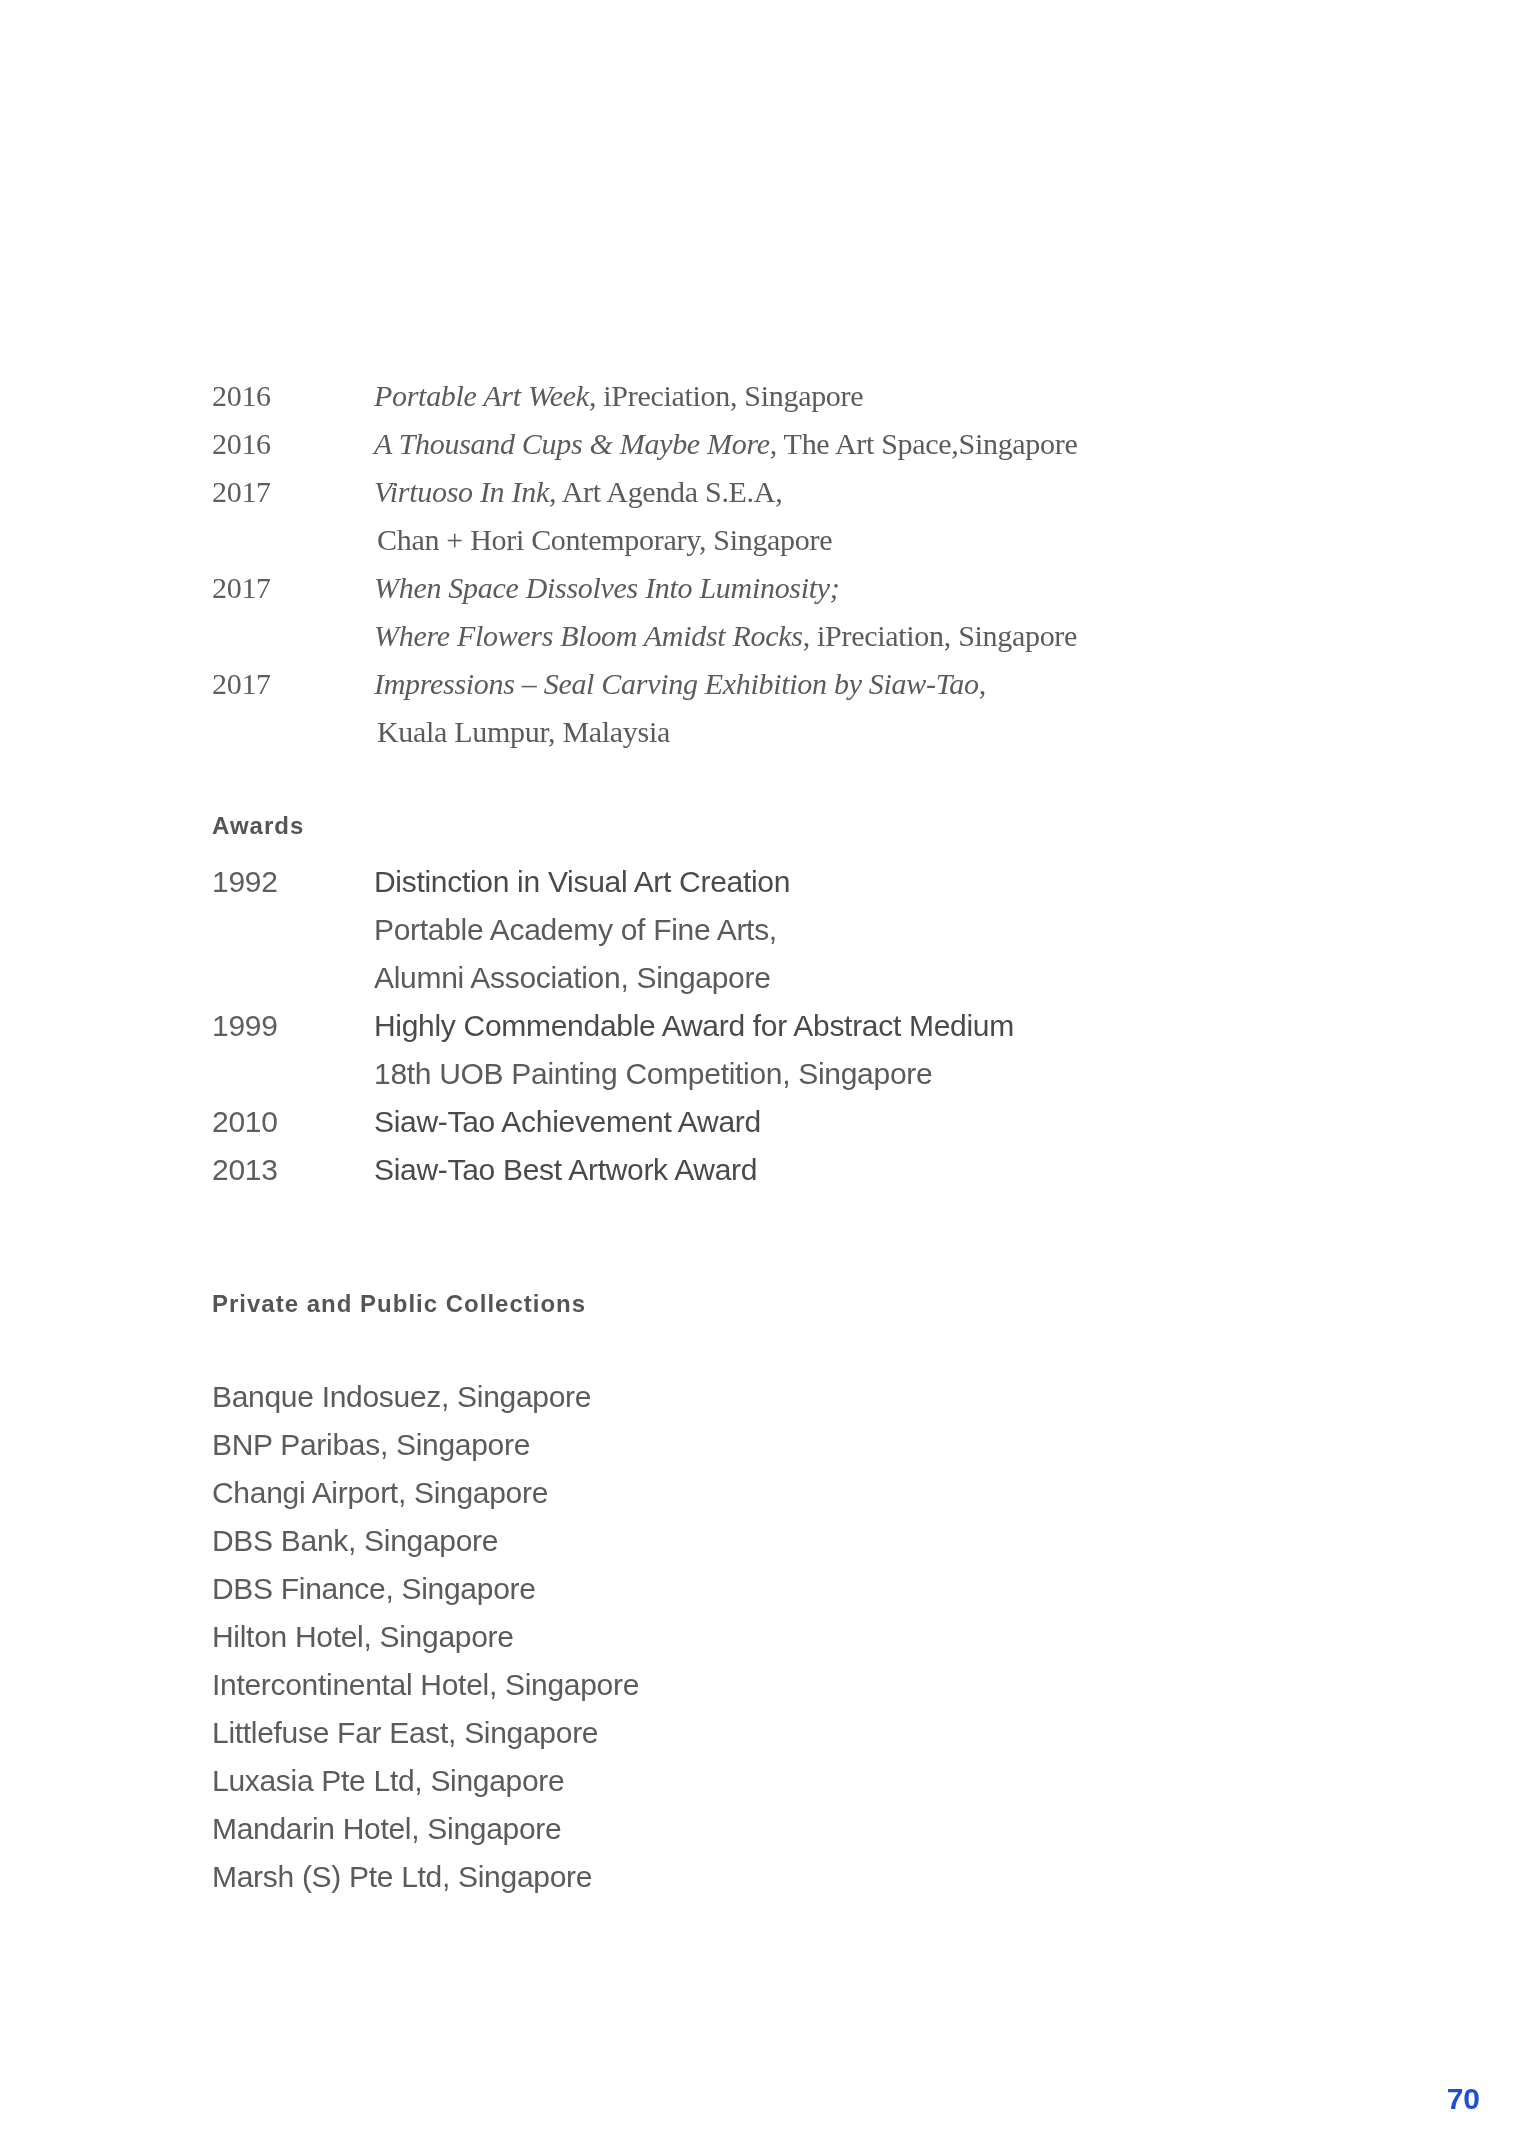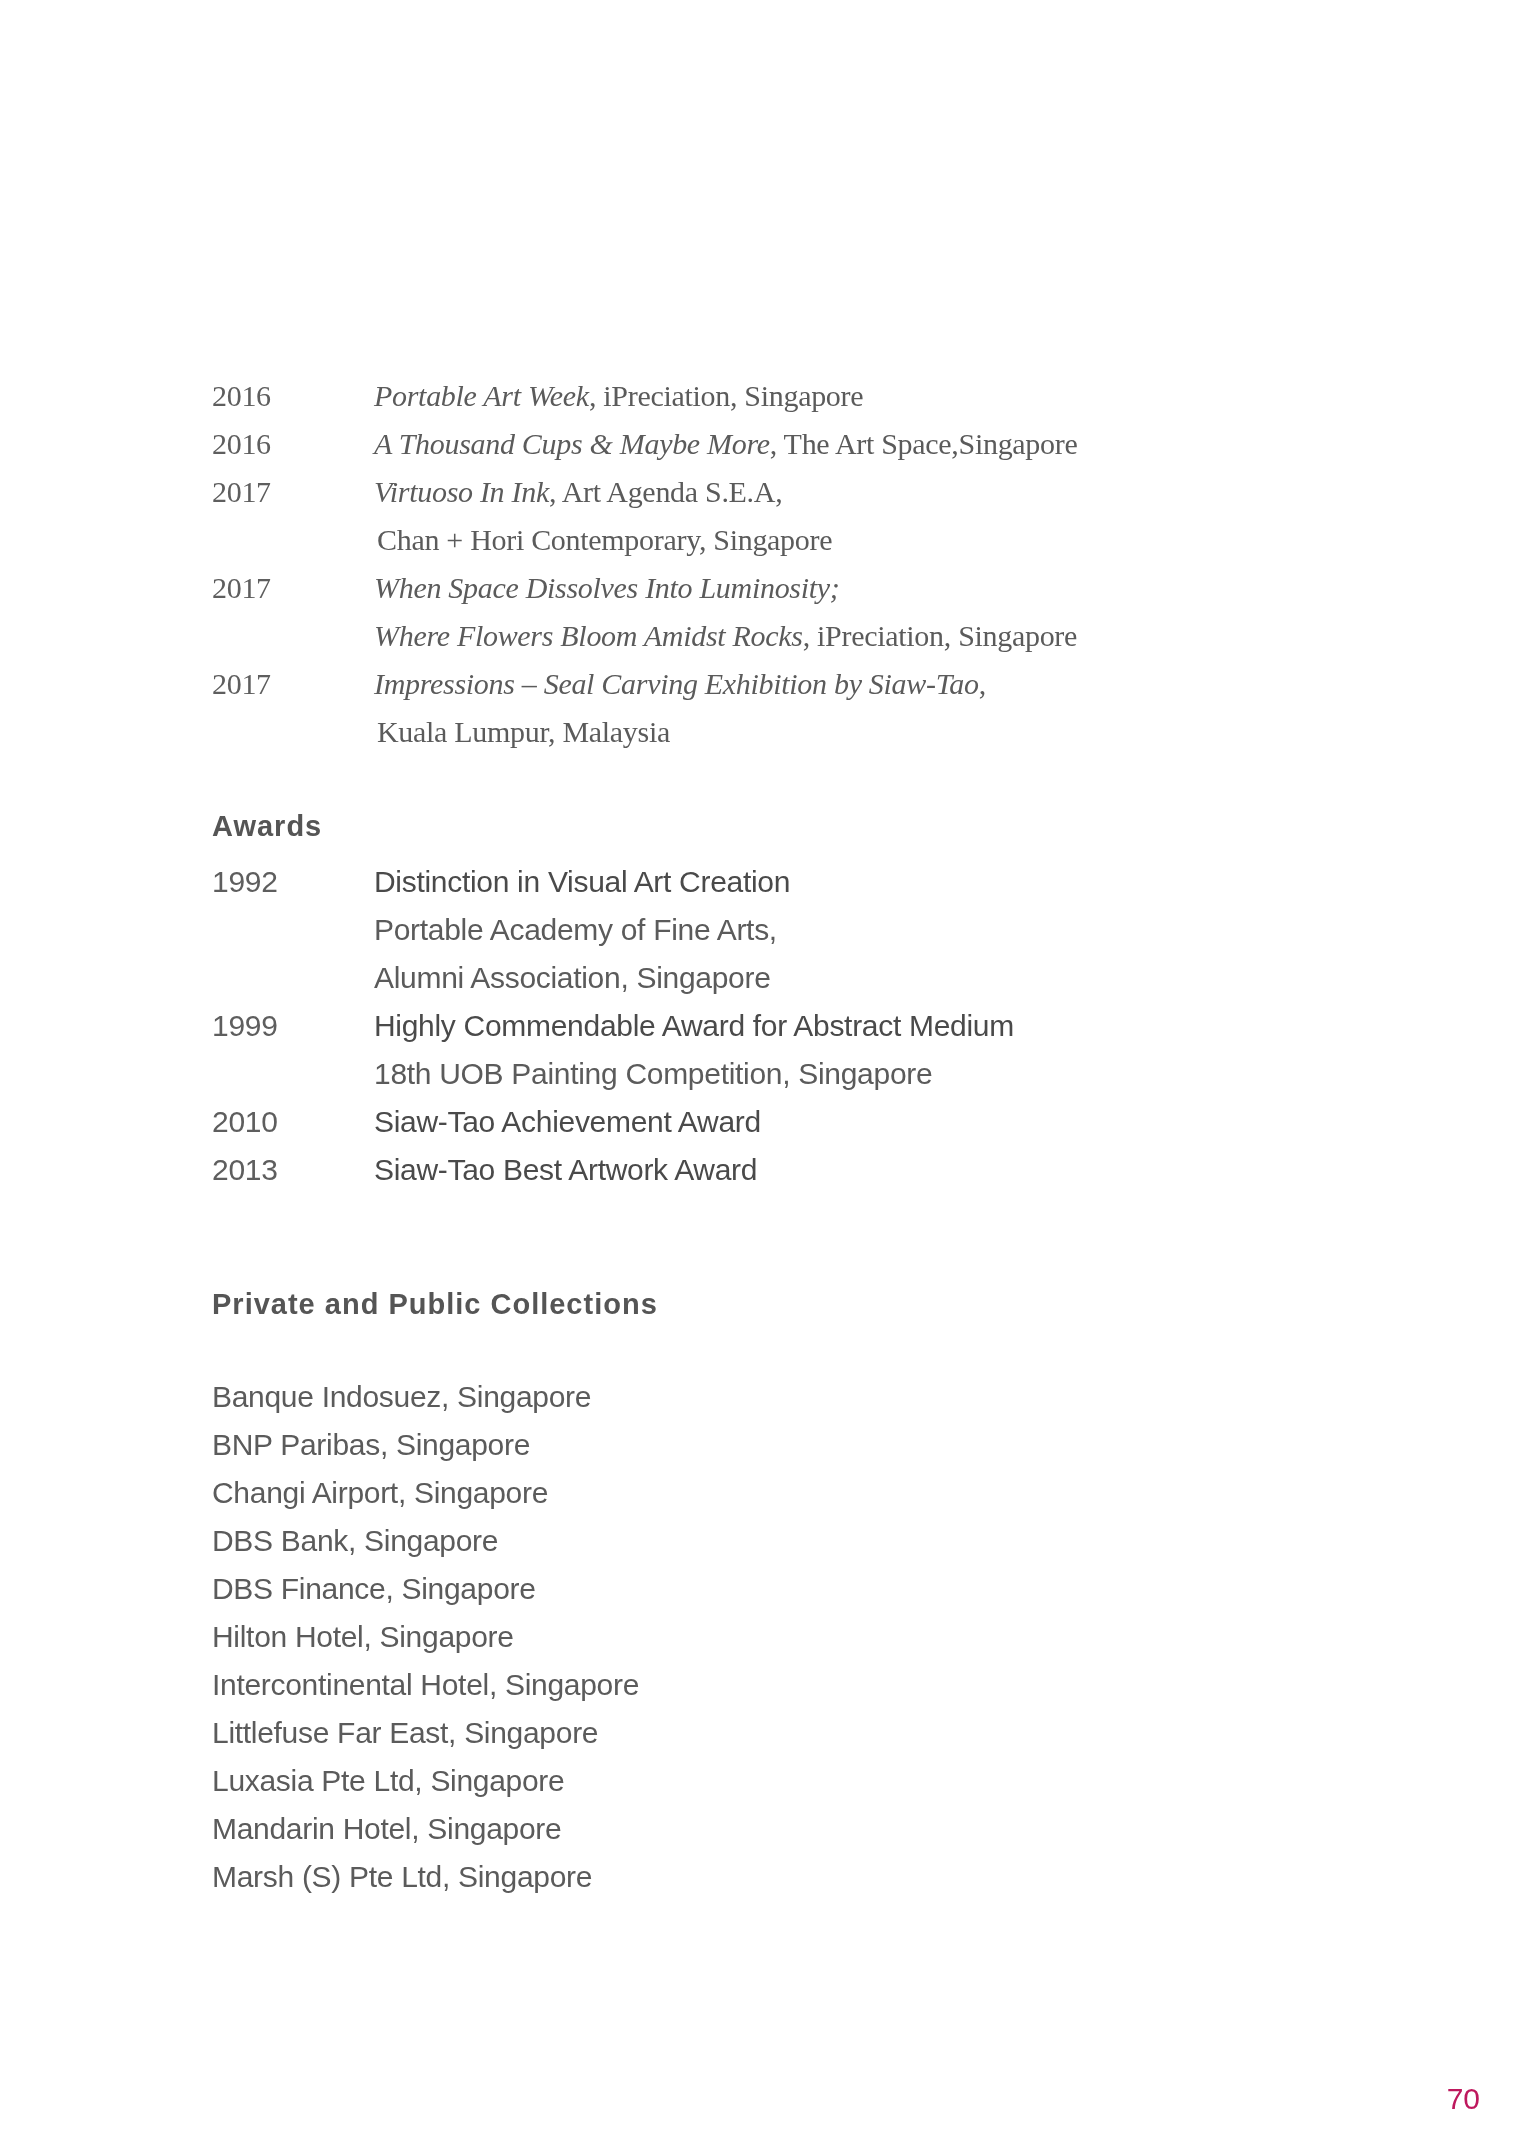--- a/index.html
+++ b/index.html
@@ -33,21 +33,21 @@
       flex: 0 0 162px;
       color: #5e5e5e;
     }
     .text { color: #5b5b5b; }
     .text.cont { padding-left: 3px; }
     .ital { font-style: italic; }
     .award-title { color: #4a4a4a; }
     .heading {
       position: absolute;
       left: 212px;
-      font-size: 29px;
+      font-size: 24px;
       font-weight: bold;
       color: #555555;
       letter-spacing: 1px;
       line-height: 48px;
       height: 48px;
       white-space: nowrap;
     }
     .coll-item {
       height: 48px;
       line-height: 48px;
@@ -55,21 +55,22 @@
       white-space: nowrap;
       color: #5b5b5b;
       letter-spacing: -0.3px;
     }
     .page-number {
       position: absolute;
       right: 35px;
       top: 2079px;
       font-size: 30px;
       line-height: 40px;
-      color: #be185d;
+      color: #1d4ed8;
+      font-weight: bold;
     }
   </style>
 </head>
 <body>
 
 <div class="block" style="top:372px;font-family:Liberation Serif, serif;">
 
   <div class="row">
     <span class="year">2016</span>
     <span class="text"><span class="ital">Portable Art Week</span><span>, iPreciation, Singapore</span></span>

